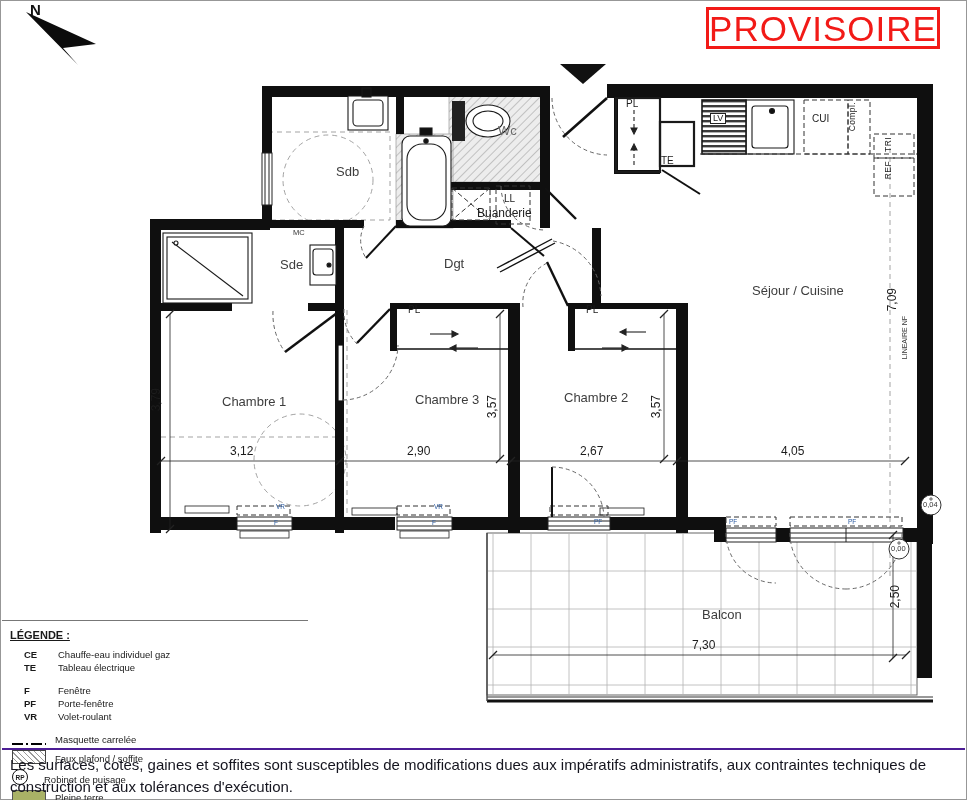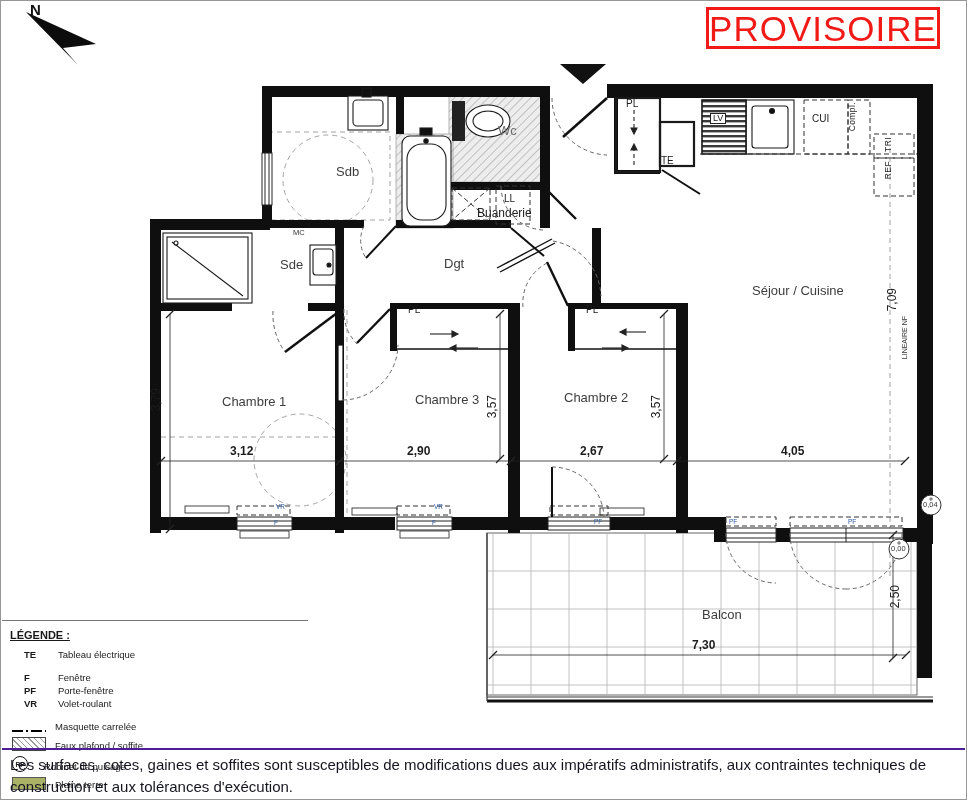--- a/index.html
+++ b/index.html
@@ -19,21 +19,21 @@
 
   
   .lbl{position:absolute;color:#333;white-space:nowrap;line-height:1.05;}
   .room{font-size:13px;color:#3d3d3d;}
   .room-sm{font-size:12px;color:#222;}
   .muted{color:#6c6c6c;}
   .code{font-size:10px;color:#1c1c1c;}
   .chip{background:#fff;border:1px solid #222;padding:0 2px;font-size:9px;}
   .tiny{font-size:7.5px;color:#333;}
   .tiny6{font-size:6.5px;color:#2a5aa0;}
-  .dim{font-size:12px;color:#1c1c1c;font-weight:bold;}
+  .dim{font-size:12px;color:#1c1c1c;}
   .dimv{font-size:12px;color:#1c1c1c;writing-mode:vertical-rl;transform:rotate(180deg);}
   .codev{font-size:8.5px;color:#1c1c1c;writing-mode:vertical-rl;transform:rotate(180deg);letter-spacing:.4px;}
   .tinyv{font-size:7px;color:#333;writing-mode:vertical-rl;transform:rotate(180deg);}
 
   
   .legend{position:absolute;left:2px;top:620px;width:300px;border-top:1px solid #777;
           padding:6px 0 0 6px;color:#1a1a1a;}
   .legend-title{font-size:11px;font-weight:bold;text-decoration:underline;margin:2px 0 8px 2px;}
   .leg-abbr{display:flex;font-size:9.5px;margin:2px 0;}
   .leg-abbr.gap{margin-top:12px;}
@@ -356,20 +356,24 @@
       <div class="lbl tiny6" style="left: 432px; top: 520px;">F</div>
       <div class="lbl tiny6" style="left: 594px; top: 519px;">PF</div>
       <div class="lbl tiny6" style="left: 729px; top: 519px;">PF</div>
       <div class="lbl tiny6" style="left: 848px; top: 519px;">PF</div>
     </div>
 
   <div class="legend">
     <div class="legend-title">LÉGENDE :</div>
     <div id="legend-abbr">
         <div class="leg-abbr">
+          <span class="leg-code">CE</span>
+          <span>Chauffe-eau individuel gaz</span>
+        </div>
+        <div class="leg-abbr">
           <span class="leg-code">TE</span>
           <span>Tableau électrique</span>
         </div>
         <div class="leg-abbr gap">
           <span class="leg-code">F</span>
           <span>Fenêtre</span>
         </div>
         <div class="leg-abbr">
           <span class="leg-code">PF</span>
           <span>Porte-fenêtre</span>

